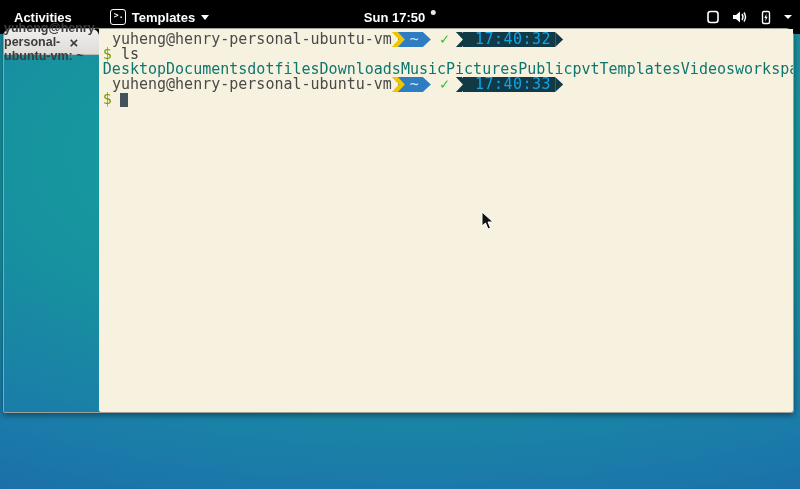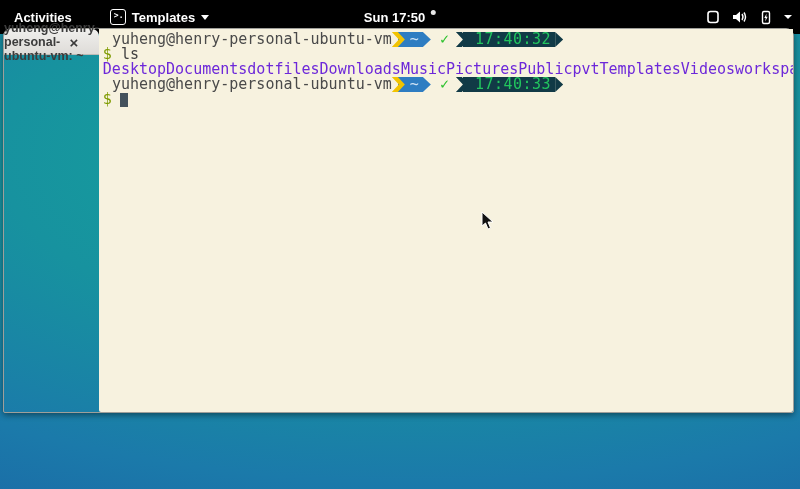--- a/index.html
+++ b/index.html
@@ -60,29 +60,29 @@
   .t-user { color:#4a4a4a; }
   .t-user::before { content:" "; }
 
   
   .chev { display:inline-block; width:13px; height:15px;
     clip-path:polygon(0 0, 6px 0, 13px 7.5px, 6px 15px, 0 15px, 7px 7.5px); }
   .chev.gold { background:#f2c300; margin-right:-7px; position:relative; z-index:2; }
   .chev.dark { background:#113a46; margin-right:-6px; position:relative; z-index:2; }
   .seg { display:inline-block; height:15px; padding:0 4px; color:#cfe3f5; position:relative; z-index:1; }
   .seg.blue { background:#2e7dc2; padding-left:12px; }
-  .seg.dark { background:#113a46; color:#22c55e; padding-left:12px; letter-spacing:0.5px; }
+  .seg.dark { background:#113a46; color:#0ea5e9; padding-left:12px; letter-spacing:0.5px; }
   .tip { display:inline-block; width:8px; height:15px; clip-path:polygon(0 0, 8px 7.5px, 0 15px); }
   .tip.blue { background:#2e7dc2; }
   .tip.dark { background:#113a46; }
   .check { color:#2ec22e; font-weight:700; padding:0 7px 0 9px; }
 
   .prompt-sym { color:#7f9b00; }
   .cmd { color:#404040; }
-  .dir { color:#6d28d9; }
+  .dir { color:#0f766e; }
   .cursor-block { display:inline-block; width:8px; height:14px; background:#44525c; margin-left:8px; vertical-align:middle; }
 
   
   .pointer { position:absolute; left:481px; top:211px; z-index:10; pointer-events:none; }
 </style>
 </head>
 <body>
 
 <div class="topbar">
   <span class="activities">Activities</span>

